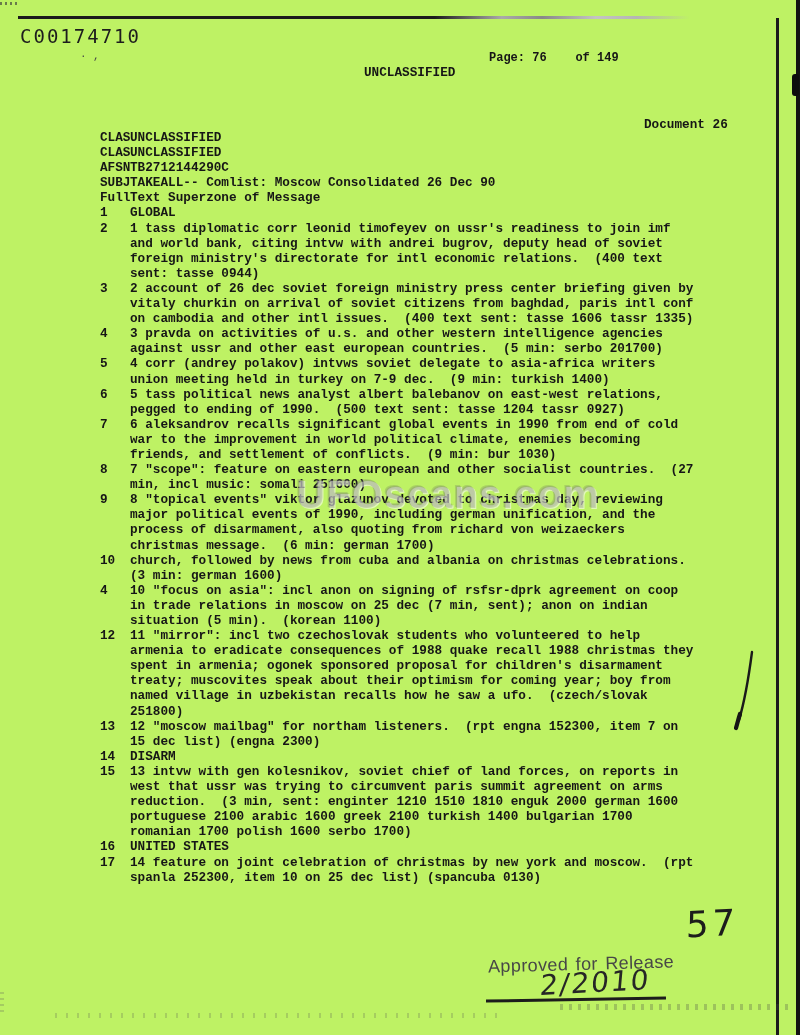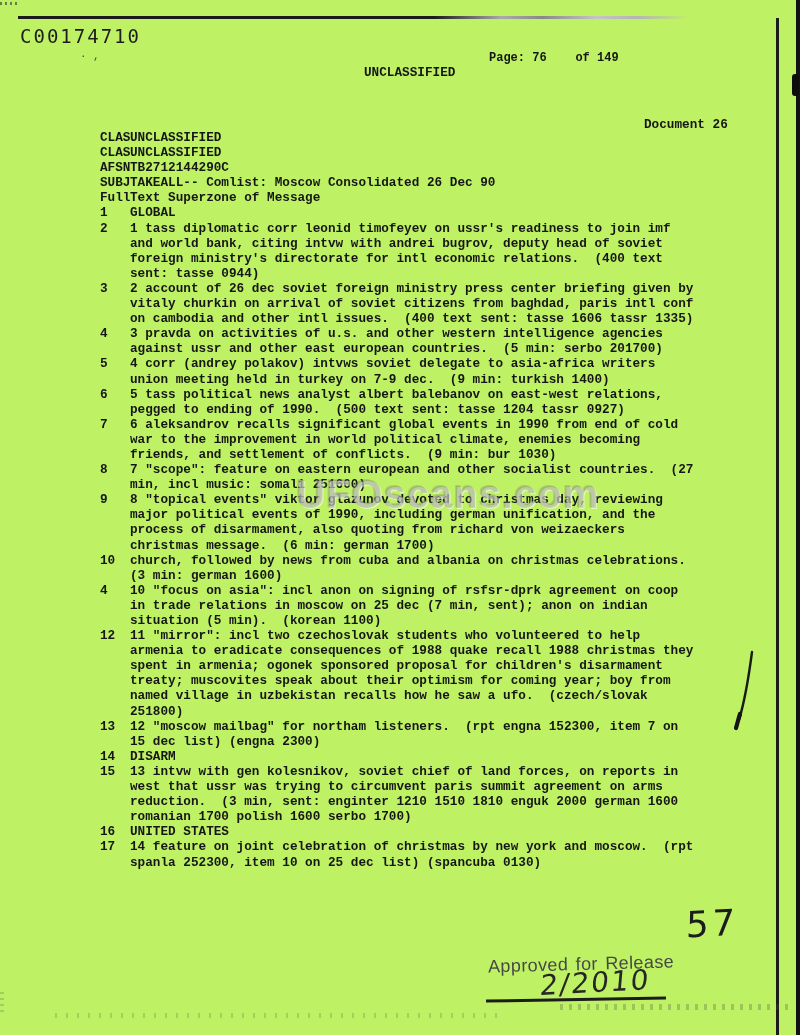--- a/index.html
+++ b/index.html
@@ -250,20 +250,21 @@
         <div class="doc-text-col">
           <div class="doc-line">DISARM</div>
         </div>
       </div>
       <div class="doc-row">
         <div class="doc-label-col">15</div>
         <div class="doc-text-col">
           <div class="doc-line">13 intvw with gen kolesnikov, soviet chief of land forces, on reports in</div>
           <div class="doc-line">west that ussr was trying to circumvent paris summit agreement on arms</div>
           <div class="doc-line">reduction.  (3 min, sent: enginter 1210 1510 1810 enguk 2000 german 1600</div>
+          <div class="doc-line">portuguese 2100 arabic 1600 greek 2100 turkish 1400 bulgarian 1700</div>
           <div class="doc-line">romanian 1700 polish 1600 serbo 1700)</div>
         </div>
       </div>
       <div class="doc-row">
         <div class="doc-label-col">16</div>
         <div class="doc-text-col">
           <div class="doc-line">UNITED STATES</div>
         </div>
       </div>
       <div class="doc-row">

